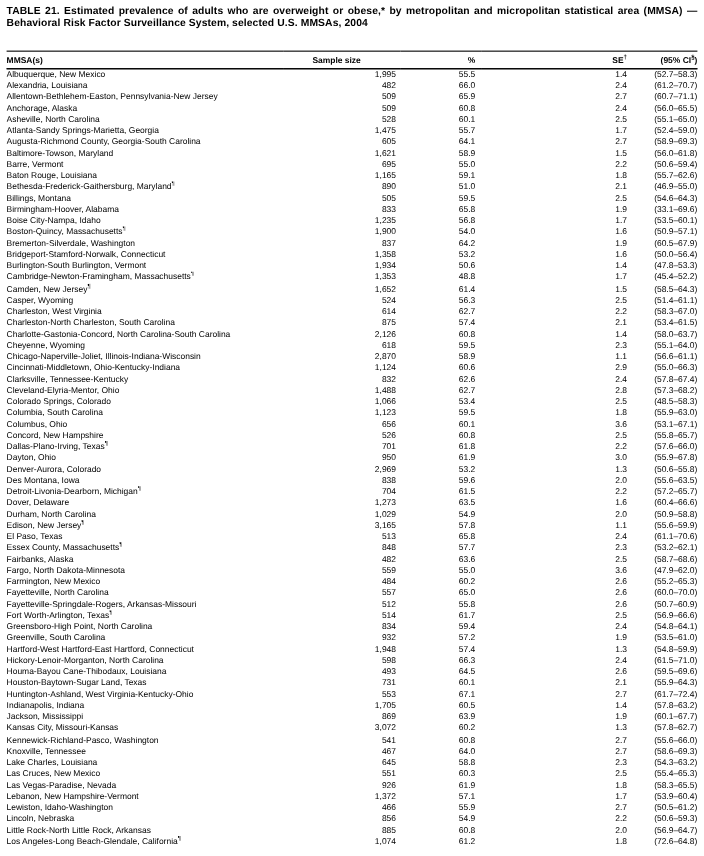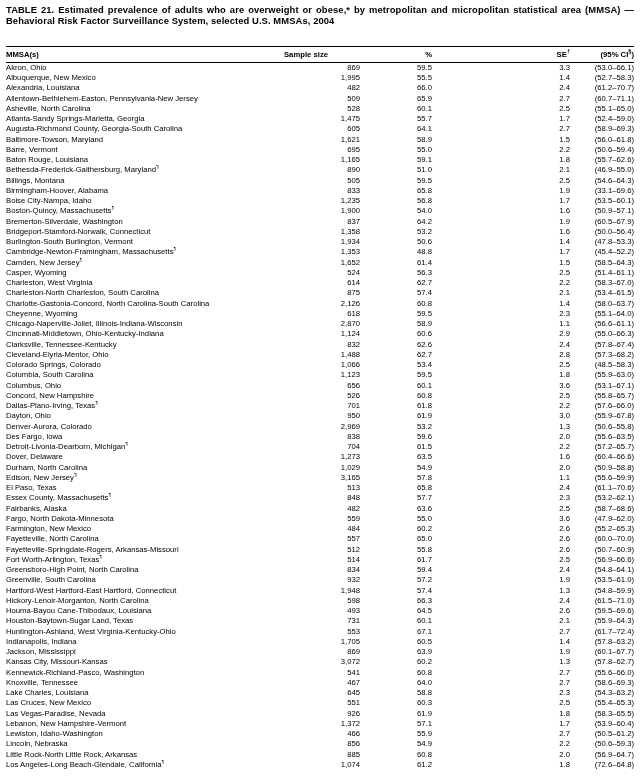--- a/index.html
+++ b/index.html
@@ -82,27 +82,20 @@
       <tr>
         <th class="h-mmsa">MMSA(s)</th>
         <th class="h-n">Sample size</th>
         <th class="h-pct">%</th>
         <th class="h-se"><span>SE</span><sup>†</sup></th>
         <th class="h-ci"><span>(95% CI</span><sup>§</sup><span>)</span></th>
       </tr>
     </thead>
     <tbody>
         <tr>
-          <td class="c-mmsa">Akron, Ohio</td>
-          <td class="c-n">869</td>
-          <td class="c-pct">59.5</td>
-          <td class="c-se">3.3</td>
-          <td class="c-ci">(53.0–66.1)</td>
-        </tr>
-        <tr>
           <td class="c-mmsa">Albuquerque, New Mexico</td>
           <td class="c-n">1,995</td>
           <td class="c-pct">55.5</td>
           <td class="c-se">1.4</td>
           <td class="c-ci">(52.7–58.3)</td>
         </tr>
         <tr>
           <td class="c-mmsa">Alexandria, Louisiana</td>
           <td class="c-n">482</td>
           <td class="c-pct">66.0</td>
@@ -110,20 +103,27 @@
           <td class="c-ci">(61.2–70.7)</td>
         </tr>
         <tr>
           <td class="c-mmsa">Allentown-Bethlehem-Easton, Pennsylvania-New Jersey</td>
           <td class="c-n">509</td>
           <td class="c-pct">65.9</td>
           <td class="c-se">2.7</td>
           <td class="c-ci">(60.7–71.1)</td>
         </tr>
         <tr>
+          <td class="c-mmsa">Anchorage, Alaska</td>
+          <td class="c-n">509</td>
+          <td class="c-pct">60.8</td>
+          <td class="c-se">2.4</td>
+          <td class="c-ci">(56.0–65.5)</td>
+        </tr>
+        <tr>
           <td class="c-mmsa">Asheville, North Carolina</td>
           <td class="c-n">528</td>
           <td class="c-pct">60.1</td>
           <td class="c-se">2.5</td>
           <td class="c-ci">(55.1–65.0)</td>
         </tr>
         <tr>
           <td class="c-mmsa">Atlanta-Sandy Springs-Marietta, Georgia</td>
           <td class="c-n">1,475</td>
           <td class="c-pct">55.7</td>
@@ -334,21 +334,21 @@
           <td class="c-ci">(55.9–67.8)</td>
         </tr>
         <tr>
           <td class="c-mmsa">Denver-Aurora, Colorado</td>
           <td class="c-n">2,969</td>
           <td class="c-pct">53.2</td>
           <td class="c-se">1.3</td>
           <td class="c-ci">(50.6–55.8)</td>
         </tr>
         <tr>
-          <td class="c-mmsa">Des Fargo, Iowa</td>
+          <td class="c-mmsa">Des Montana, Iowa</td>
           <td class="c-n">838</td>
           <td class="c-pct">59.6</td>
           <td class="c-se">2.0</td>
           <td class="c-ci">(55.6–63.5)</td>
         </tr>
         <tr>
           <td class="c-mmsa">Detroit-Livonia-Dearborn, Michigan<sup>¶</sup></td>
           <td class="c-n">704</td>
           <td class="c-pct">61.5</td>
           <td class="c-se">2.2</td>

